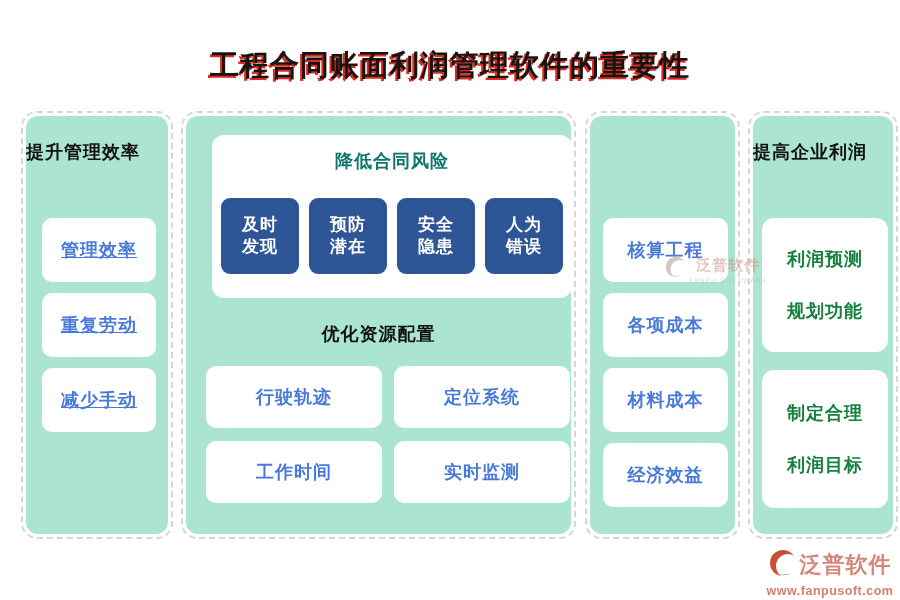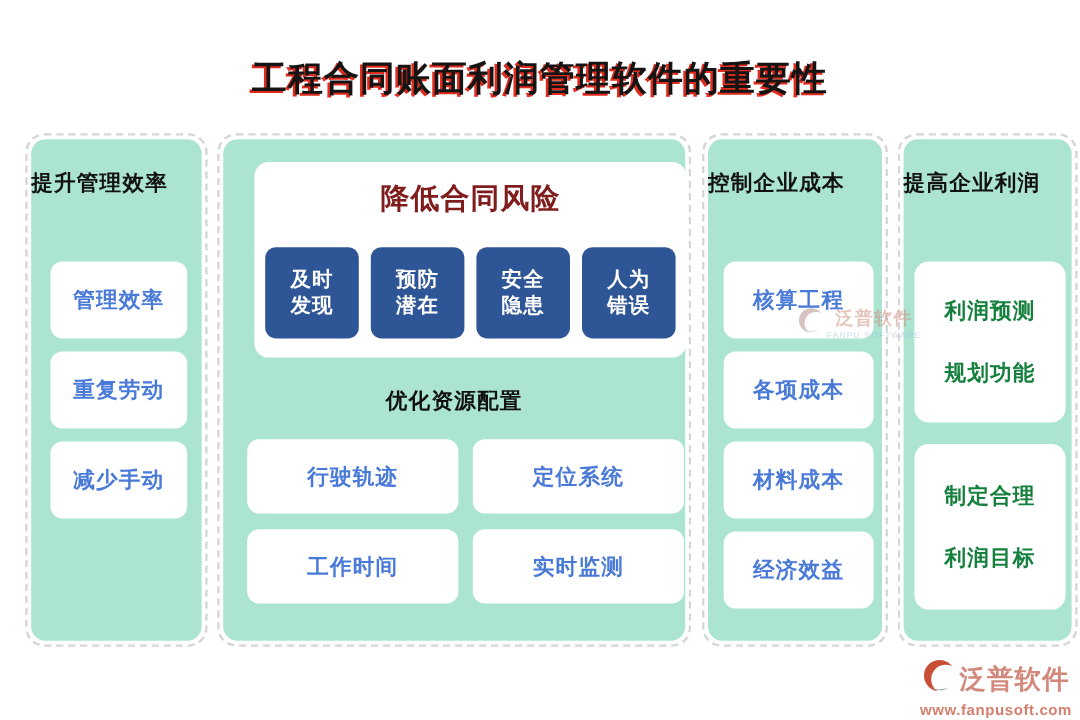--- a/index.html
+++ b/index.html
@@ -28,31 +28,31 @@
   .phead {
     position:absolute; top:24px; left:0; width:100%;
     text-align:left; font-size:18px; font-weight:bold; color:#111;
     letter-spacing:1px;
   }
   .card {
     position:absolute; background:#ffffff; border-radius:10px;
     display:flex; align-items:center; justify-content:center;
     font-size:18px; font-weight:bold; color:#4a7ad8; letter-spacing:1px;
   }
-  .p1 .card { left:16px; width:114px; height:64px; }
+  .p1 .card { left:16px; width:114px; height:64px;text-decoration:underline; }
   .p3 .card { left:13px; width:125px; height:64px; }
   .row1 { top:102px; } .row2 { top:177px; } .row3 { top:252px; } .row4 { top:327px; }
   
   .risk-card {
     position:absolute; left:26px; top:19px; width:360px; height:163px;
     background:#ffffff; border-radius:12px;
     display:flex; flex-direction:column; align-items:center;
   }
   .risk-head {
-    margin-top:14px; font-size:24px; font-weight:bold; color:#7f1d1d; letter-spacing:1px;
+    margin-top:14px; font-size:18px; font-weight:bold; color:#0f766e; letter-spacing:1px;
   }
   .risk-row { display:flex; gap:10px; margin-top:25px; }
   .risk-box {
     width:78px; height:76px; background:#2e5595; border-radius:9px;
     display:flex; flex-direction:column; align-items:center; justify-content:center;
     color:#ffffff; font-size:17px; font-weight:bold; line-height:1.3; letter-spacing:1px;
   }
   .res-head {
     position:absolute; top:206px; left:0; width:100%;
     text-align:center; font-size:18px; font-weight:bold; color:#111; letter-spacing:1px;
@@ -135,21 +135,20 @@
         <div class="res-btn">行驶轨迹</div>
         <div class="res-btn">定位系统</div>
         <div class="res-btn">工作时间</div>
         <div class="res-btn">实时监测</div>
       </div>
     </div>
   </div>
 
   <div class="panel p3">
     <div class="panel-inner">
-      <div class="phead">控制企业成本</div>
       <div class="card row1">核算工程</div>
       <div class="card row2">各项成本</div>
       <div class="card row3">材料成本</div>
       <div class="card row4">经济效益</div>
     </div>
   </div>
 
   <div class="panel p4">
     <div class="panel-inner">
       <div class="phead">提高企业利润</div>

